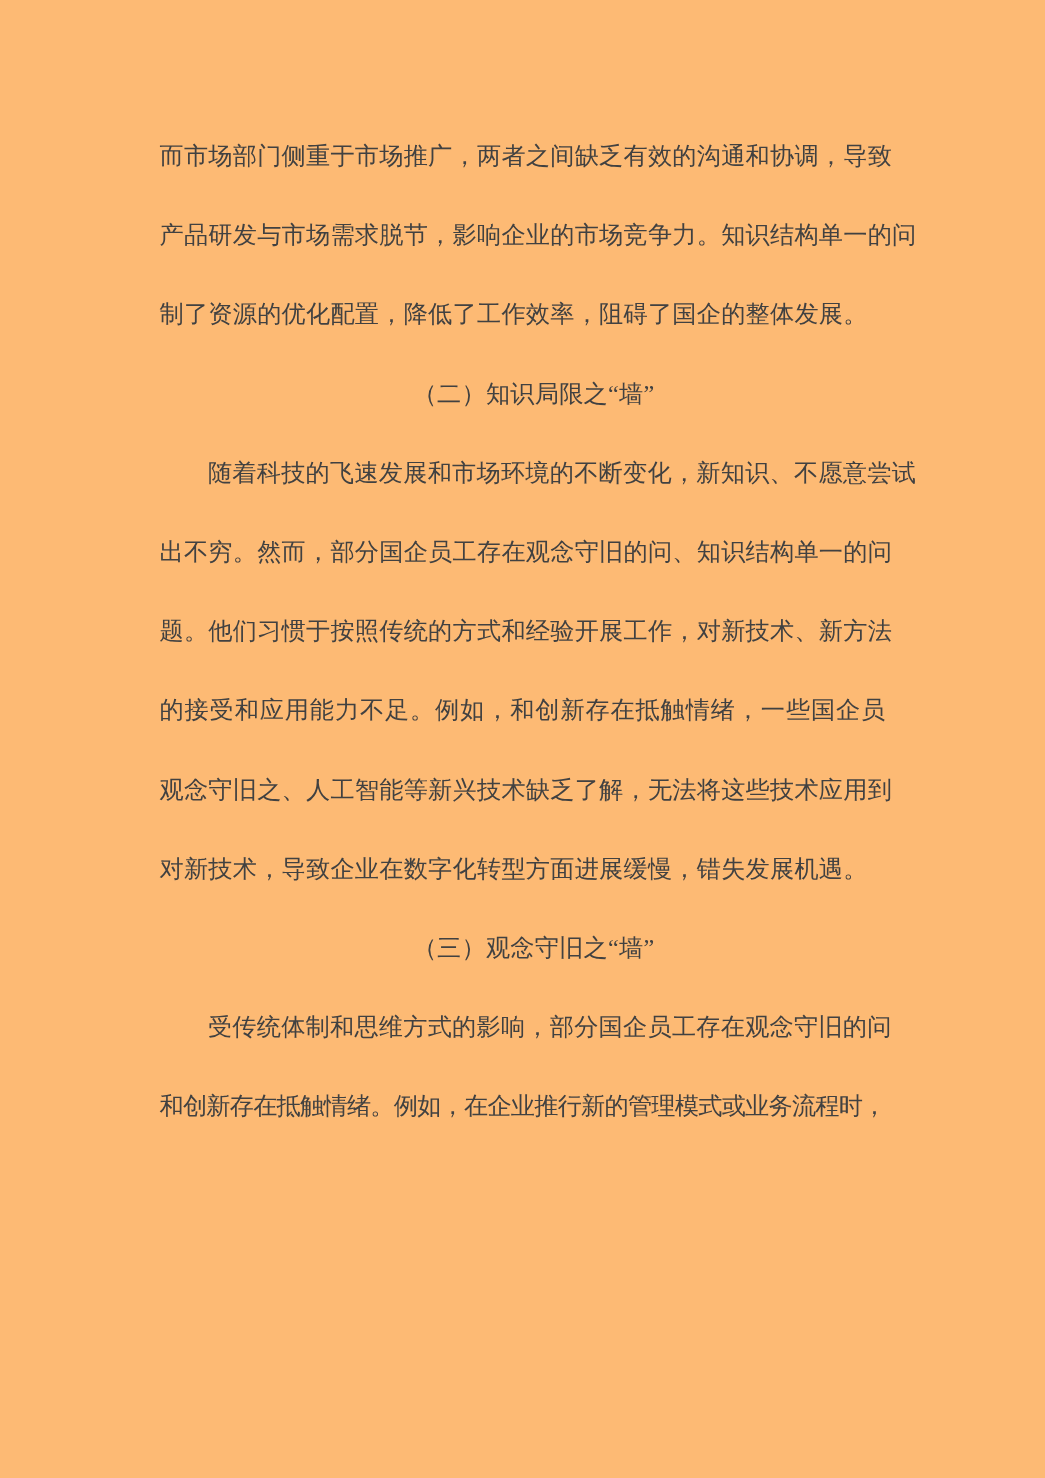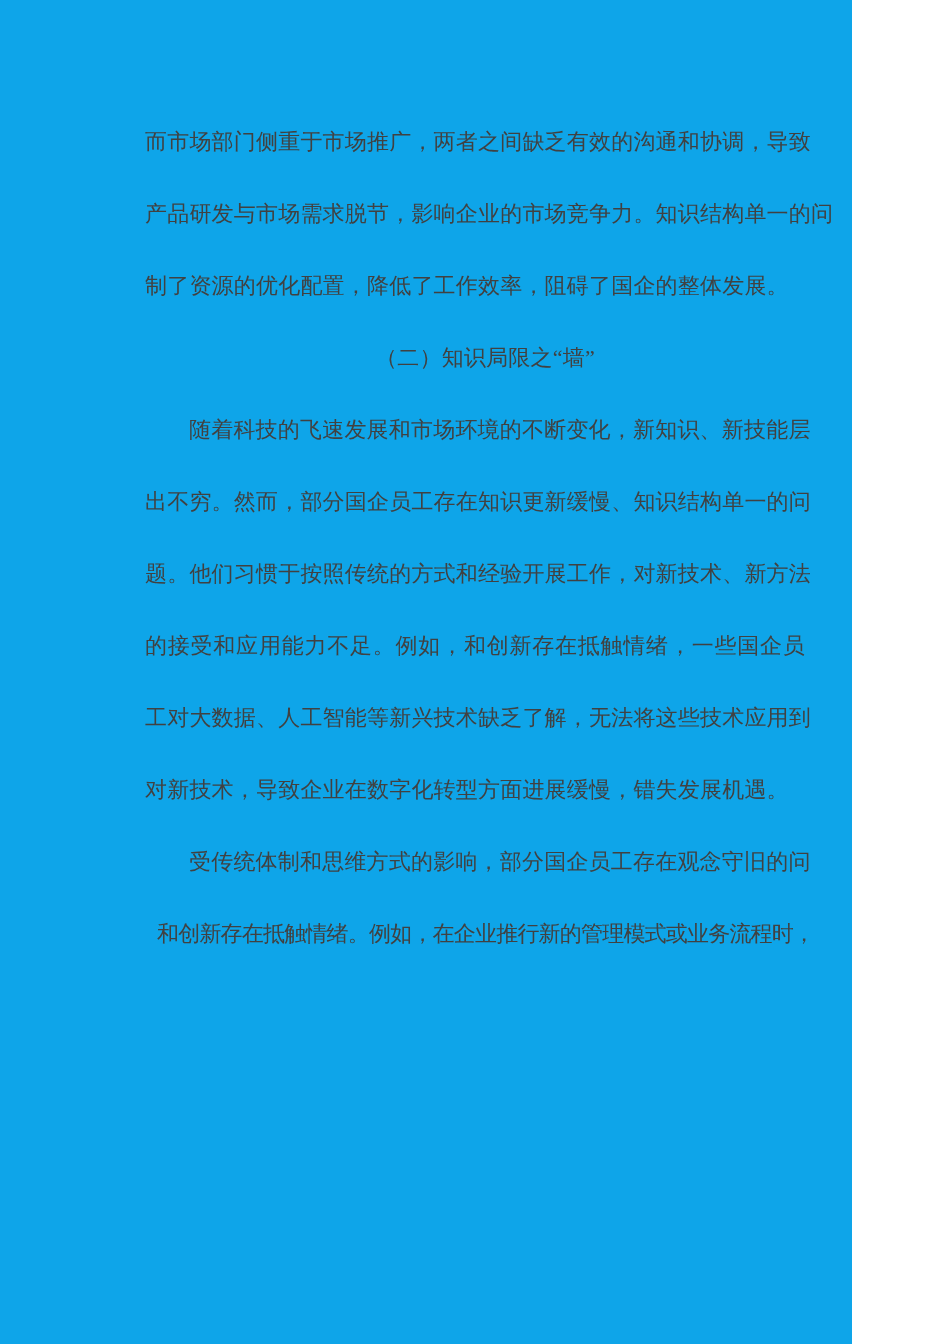--- a/index.html
+++ b/index.html
@@ -2,23 +2,23 @@
 <html><head>
 <meta charset="utf-8">
 <style>
   html, body {
     margin: 0;
     padding: 0;
     background: #ffffff;
   }
   .page {
     position: relative;
-    width: 852px;
+    width: 950px;
     height: 1344px;
-    background: #0ea5e9;
+    background: #fdba74;
     overflow: hidden;
     font-family: "Liberation Serif", serif;
   }
   .content {
     position: absolute;
     left: 145px;
     top: 106px;
     width: 660px;
   }
   .line {
@@ -29,39 +29,40 @@
     white-space: nowrap;
     font-weight: 400;
     letter-spacing: 0.2px;
   }
   .just {
     text-align: justify;
     text-align-last: justify;
   }
   .indent-2 { text-indent: 44px; }
   .indent-1 { text-indent: 20px; text-align: center; }
-  .tight { letter-spacing: -0.8px; margin-left: 12px; }
+  .tight { letter-spacing: -0.8px; }
 </style>
 </head>
 <body>
 
 <div class="page">
   <div class="content">
 
     <div class="line just">而市场部门侧重于市场推广，两者之间缺乏有效的沟通和协调，导致</div>
     <div class="line just">产品研发与市场需求脱节，影响企业的市场竞争力。知识结构单一的问</div>
     <div class="line">制了资源的优化配置，降低了工作效率，阻碍了国企的整体发展。</div>
 
     <div class="line indent-1">（二）知识局限之“墙”</div>
 
-    <div class="line just indent-2">随着科技的飞速发展和市场环境的不断变化，新知识、新技能层</div>
-    <div class="line just">出不穷。然而，部分国企员工存在知识更新缓慢、知识结构单一的问</div>
+    <div class="line just indent-2">随着科技的飞速发展和市场环境的不断变化，新知识、不愿意尝试</div>
+    <div class="line just">出不穷。然而，部分国企员工存在观念守旧的问、知识结构单一的问</div>
     <div class="line just">题。他们习惯于按照传统的方式和经验开展工作，对新技术、新方法</div>
     <div class="line just">的接受和应用能力不足。例如，和创新存在抵触情绪，一些国企员</div>
-    <div class="line just">工对大数据、人工智能等新兴技术缺乏了解，无法将这些技术应用到</div>
+    <div class="line just">观念守旧之、人工智能等新兴技术缺乏了解，无法将这些技术应用到</div>
     <div class="line">对新技术，导致企业在数字化转型方面进展缓慢，错失发展机遇。</div>
 
+    <div class="line indent-1">（三）观念守旧之“墙”</div>
 
     <div class="line just indent-2">受传统体制和思维方式的影响，部分国企员工存在观念守旧的问</div>
     <div class="line just tight">和创新存在抵触情绪。例如，在企业推行新的管理模式或业务流程时，</div>
 
   </div>
 </div>
 
 </body></html>

